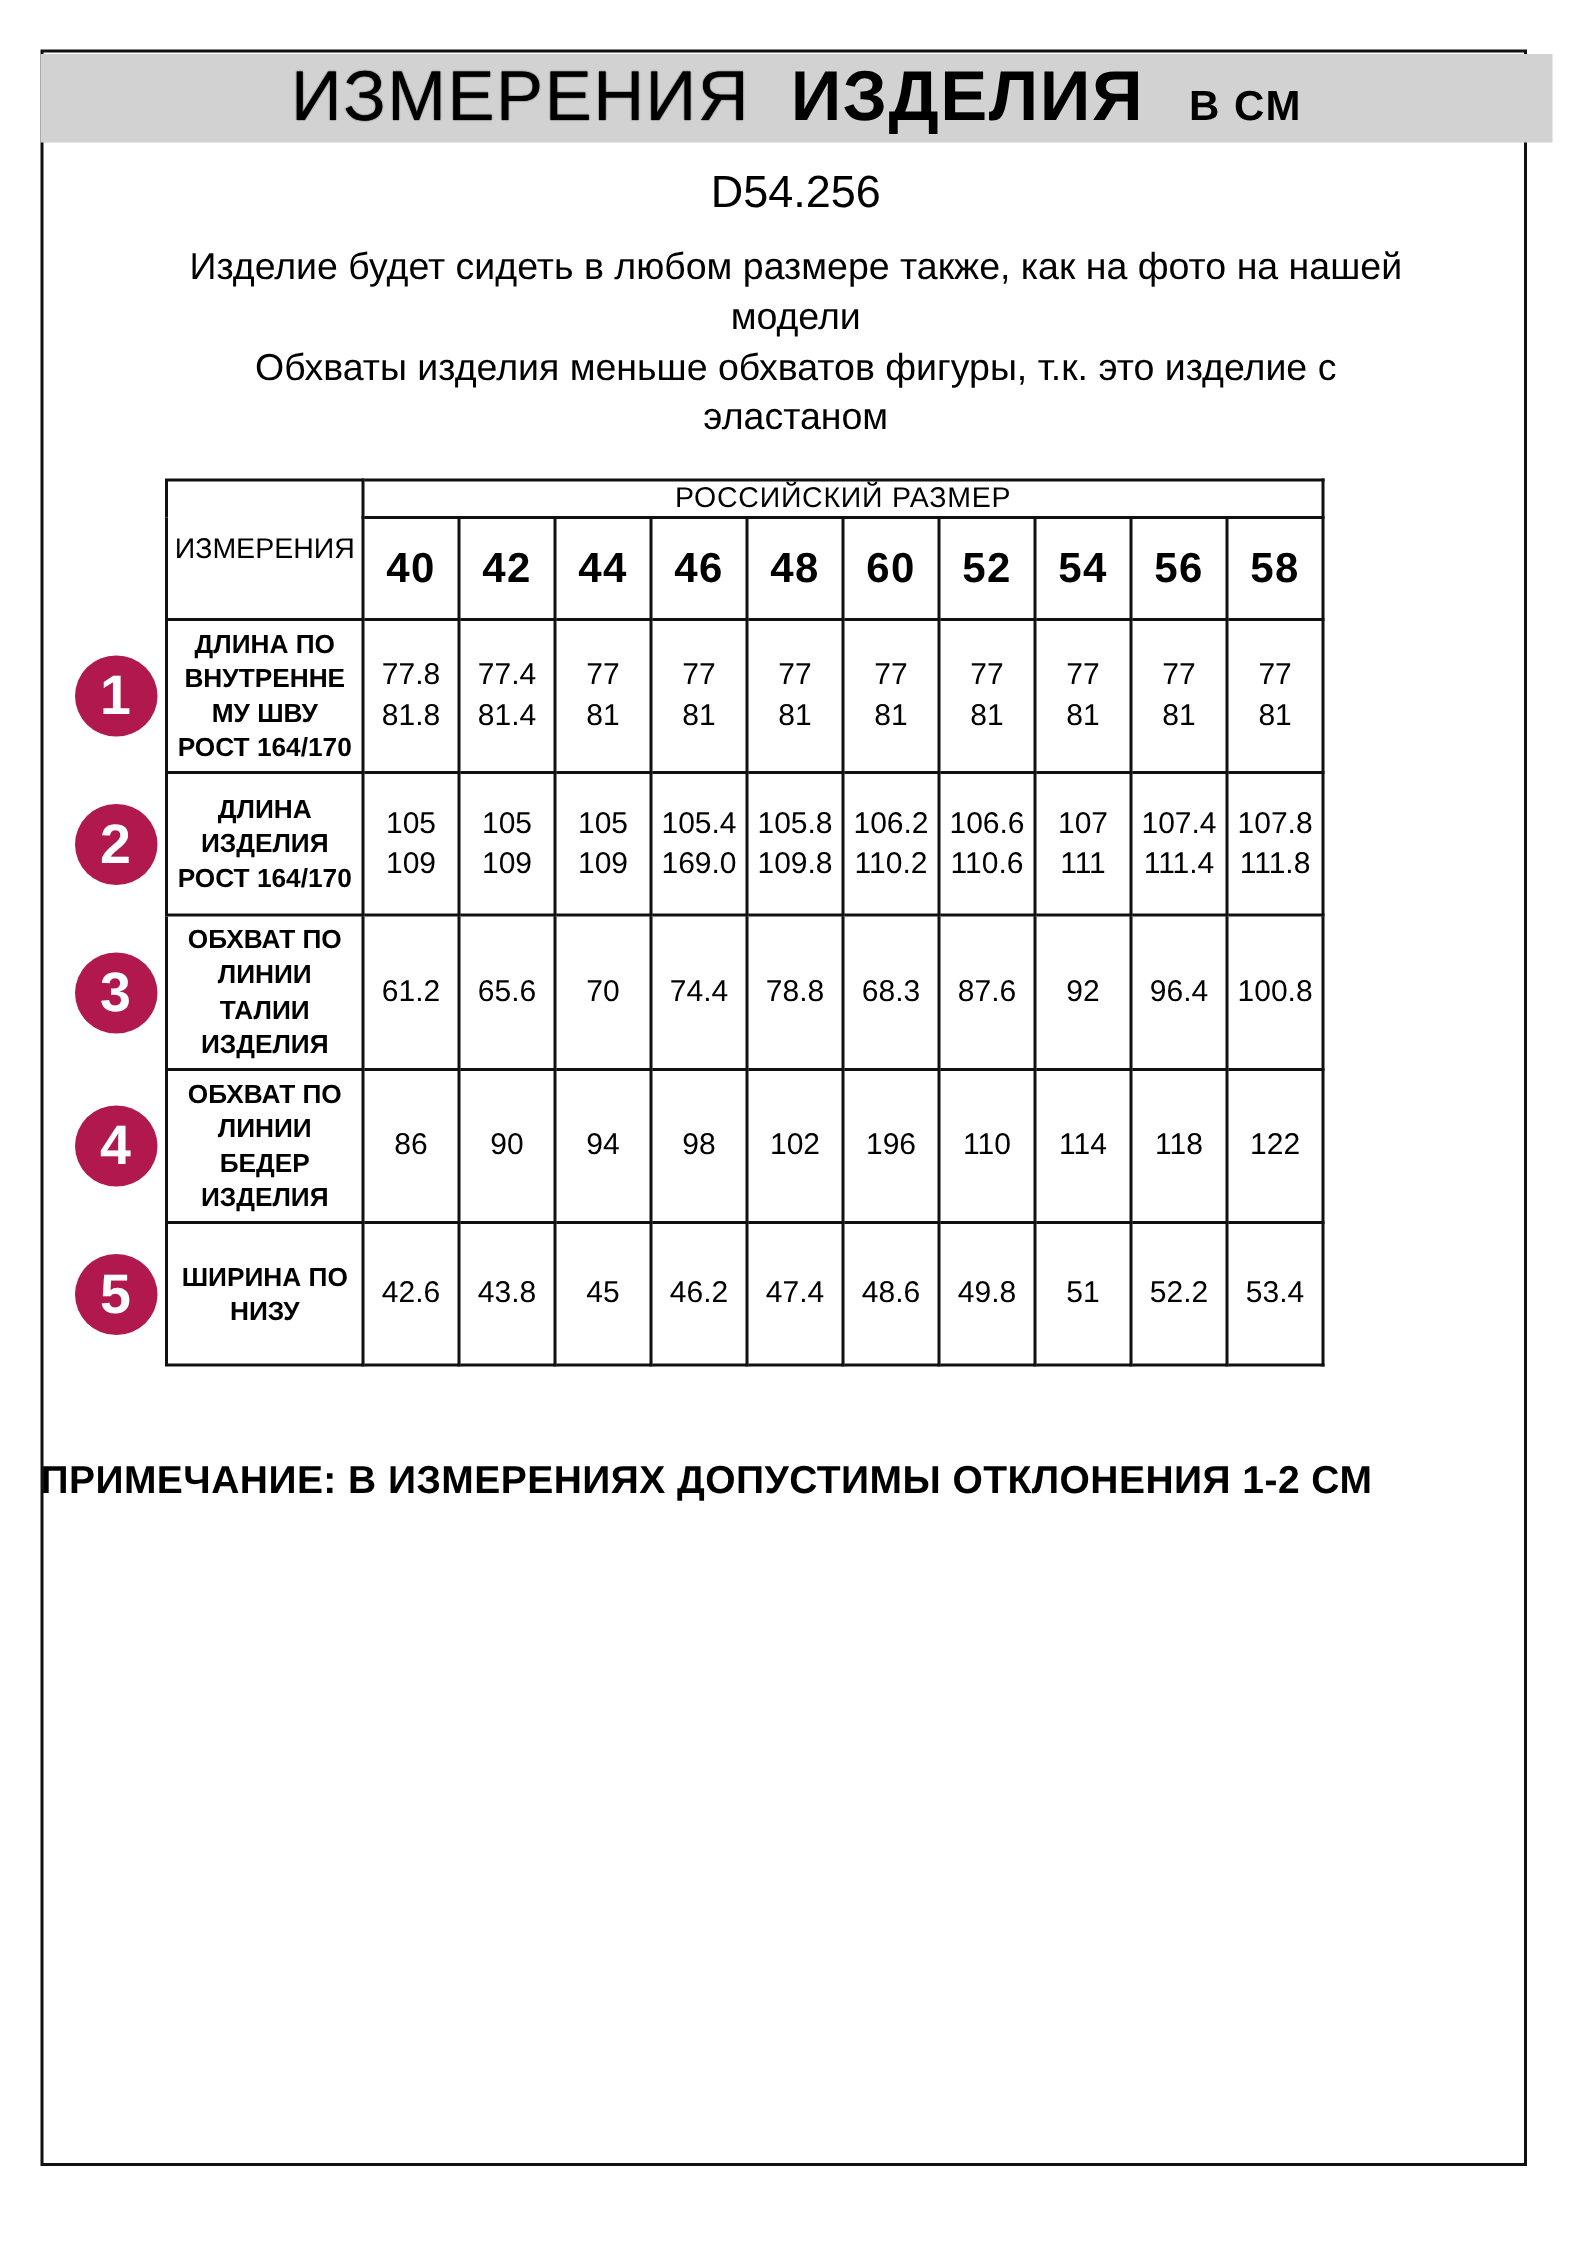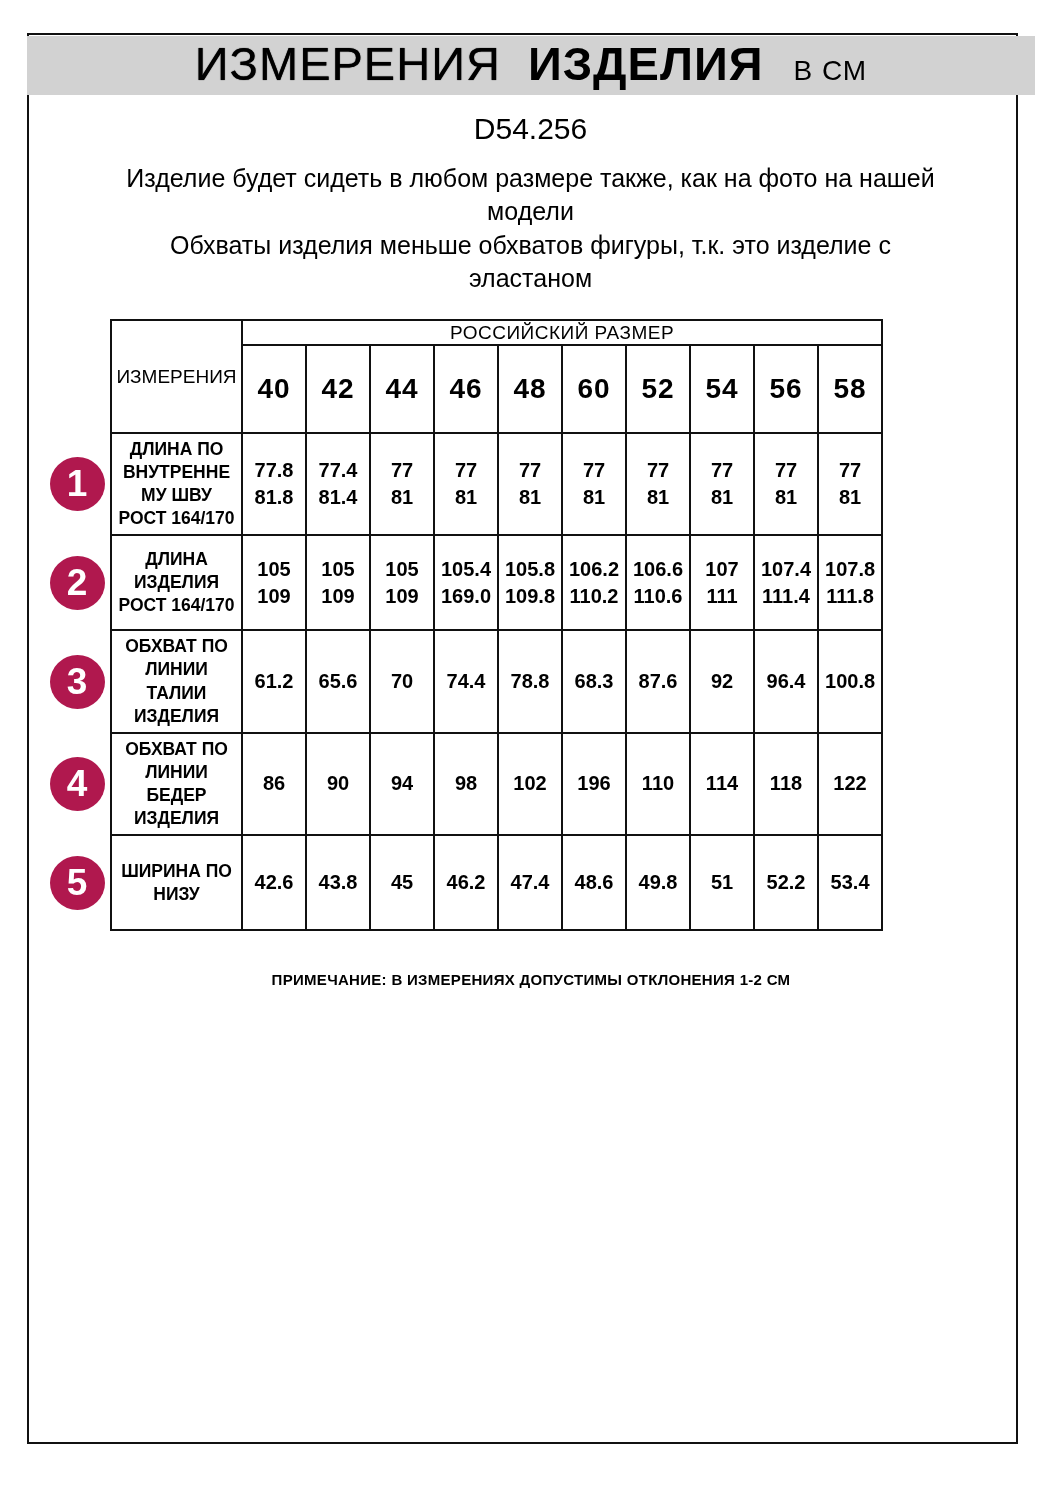--- a/index.html
+++ b/index.html
@@ -19,21 +19,21 @@
     border:2px solid var(--line);background:#ffffff;
   }
   .header-bar{
     position:absolute;left:27px;right:26px;top:36px;height:59px;
     background:var(--bar);
     display:flex;justify-content:center;align-items:baseline;
     white-space:nowrap;
   }
   .title-main{font-size:47px;font-weight:400;letter-spacing:1px;text-shadow:0 0 1px var(--ink);}
   .title-secondary{font-size:47px;font-weight:700;margin-left:27px;letter-spacing:1px;}
-  .title-unit{font-size:28px;font-weight:400;margin-left:30px;letter-spacing:1px;}
+  .title-unit{font-size:28px;font-weight:700;margin-left:30px;letter-spacing:1px;}
   .product-code{
     position:absolute;left:0;right:0;top:112px;
     text-align:center;font-size:30px;font-weight:400;
   }
   .intro-paragraph{
     position:absolute;left:0;right:0;text-align:center;
     font-size:25px;line-height:33px;white-space:pre-line;
   }
   .intro-1{top:162px;}
   .intro-2{top:229px;}
@@ -52,30 +52,30 @@
     vertical-align:middle;text-align:center;
   }
   .badge{
     width:55px;height:54px;border-radius:50%;
     background:var(--badge);color:#ffffff;
     font-size:37px;font-weight:700;line-height:54px;
     text-align:center;margin:0 auto;
   }
   td.group-head{font-size:19px;font-weight:400;letter-spacing:.5px;height:25px;}
   td.measure-head{font-size:19px;font-weight:400;}
-  tr.size-row{height:88px;}
+  tr.size-row{height:68px;}
   td.size-head{font-size:28px;font-weight:700;letter-spacing:1px;}
   td.label-cell{font-size:17.5px;line-height:1.32;font-weight:700;padding:4px 2px;}
-  td.value-cell{font-size:20px;line-height:1.35;font-weight:700;border-radius:20px;}
+  td.value-cell{font-size:20px;line-height:1.35;font-weight:400;border-radius:20px;}
   tr.data-row{height:95px;}
   tr.data-row-tall{height:101px;}
 
   .note{
     position:absolute;left:27px;right:26px;top:971px;
-    text-align:center;font-size:15px;font-weight:700;letter-spacing:.3px;
+    font-size:26px;font-weight:700;letter-spacing:.3px;
   }
 </style>
 </head>
 <body>
 
 <div class="frame"></div>
 
 <div class="header-bar">
   <span class="title-main">ИЗМЕРЕНИЯ</span>
   <span class="title-secondary">ИЗДЕЛИЯ</span>

